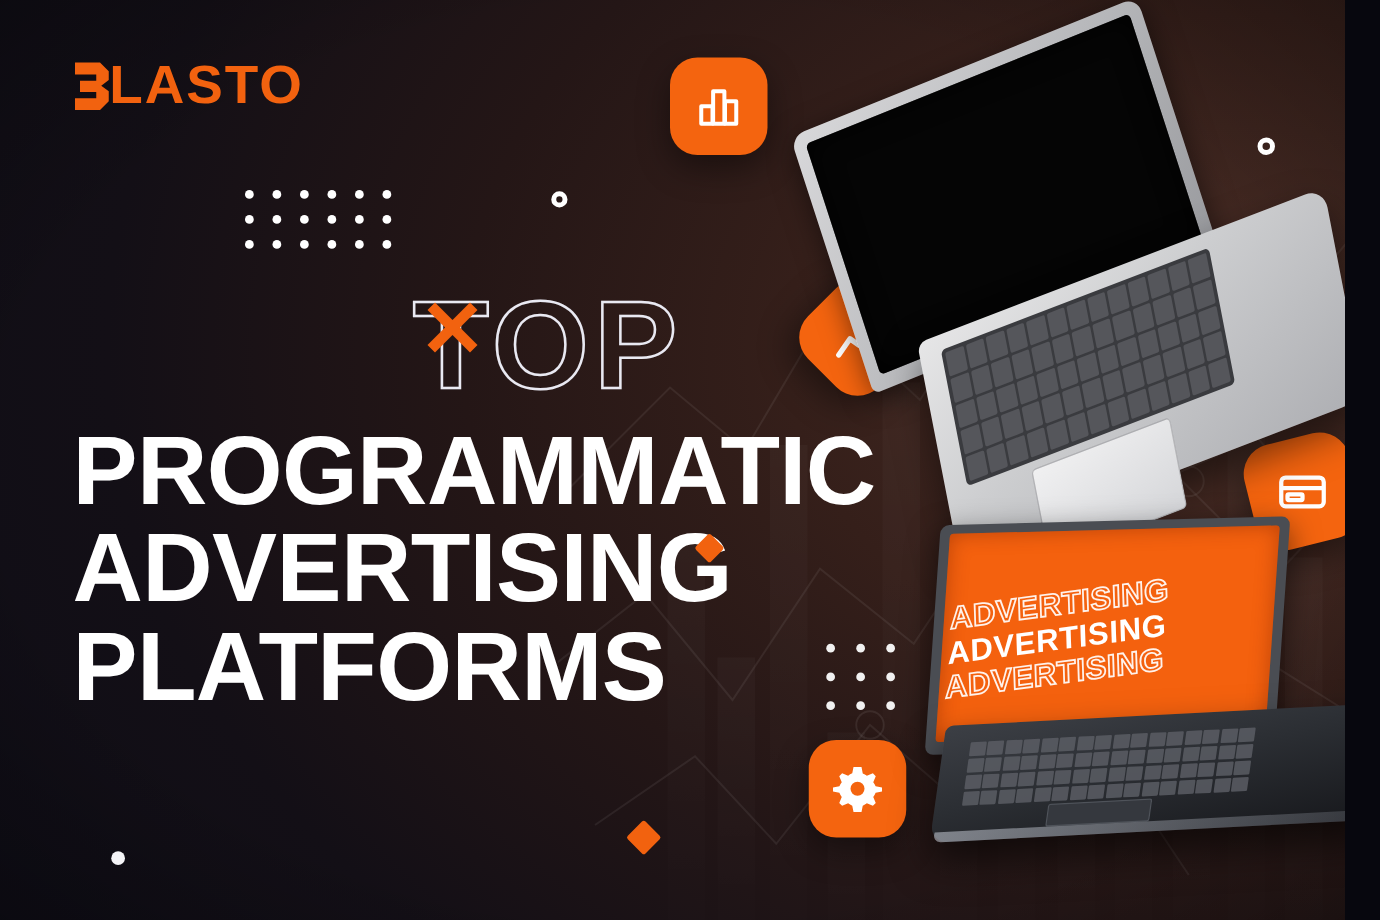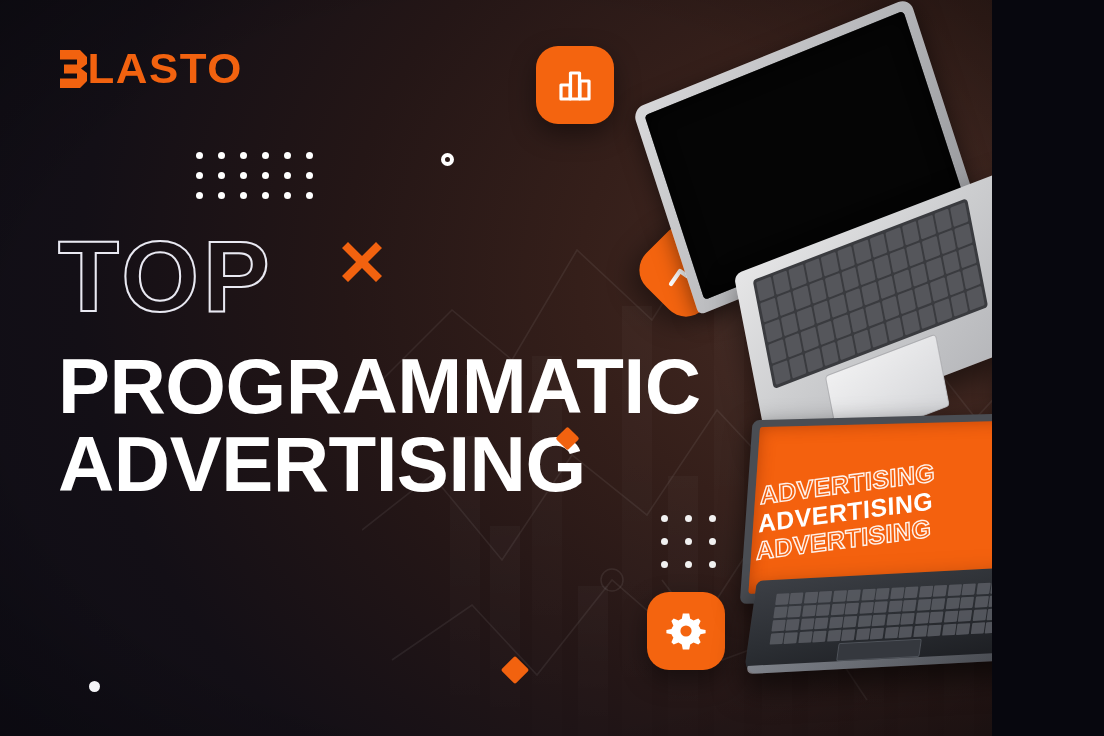--- a/index.html
+++ b/index.html
@@ -6,21 +6,21 @@
 
   html, body {
     width:1104px; height:736px;
     background:#07070e;
     font-family:"Liberation Sans", sans-serif;
     overflow:hidden;
   }
 
   #banner {
     position:relative;
-    width:992px; height:736px;
+    width:1076px; height:736px;
     overflow:hidden;
     background:#0d0d1a;
   }
 
   
   .bg-base {
     position:absolute; inset:0;
     background:
       radial-gradient(120% 130% at 92% 38%, #4a2e26 0%, #351f1a 28%, #241616 48%, #130f16 70%, #0c0c16 100%),
       linear-gradient(100deg, #0c0c18 0%, #0d0d1a 34%, #1b1318 52%, #2e1d19 74%, #3c2620 100%);
@@ -50,27 +50,28 @@
   .logo .b-mark svg { display:block; }
   .logo .word { transform:scaleX(1.02); }
 
   
   .headline { position:absolute; left:58px; top:228px; width:760px; }
   .h-top {
     font-size:100px; font-weight:700; letter-spacing:4px; line-height:.96;
     color:transparent;
     -webkit-text-stroke:2px #e9e9f2;
     text-stroke:2px #e9e9f2;
+    text-align:center;
   }
   .h-line {
     font-size:78px; font-weight:700; color:#ffffff;
     line-height:.98; letter-spacing:-0.5px;
     white-space:nowrap;
   }
-  .h-l1 { margin-top:24px; }
+  .h-l1 { margin-top:14px; }
   .h-l2 { margin-top:2px; }
   .h-l3 { margin-top:2px; }
   .h-l4 { margin-top:2px; }
 
   
   .dotgrid { position:absolute; display:grid; }
   .dotgrid span {
     width:7px; height:7px; border-radius:50%;
     background:#ffffff; display:block;
   }
@@ -249,20 +250,21 @@
         <path d="M2 2 H22 L29 9 V16 L23 20.5 L29 25 V33 L22 40 H2 V30.5 H19 V25.5 H6 V16.5 H19 V11.5 H2 Z" fill="#f2620f"></path>
       </svg>
     </span>
     <span class="word">LASTO</span>
   </div>
 
   <div class="headline">
     <div class="h-top">TOP</div>
     <div class="h-line h-l1">PROGRAMMATIC</div>
     <div class="h-line h-l2">ADVERTISING</div>
+    <div class="h-line h-l3">PLATFORMS</div>
   </div>
 
   <div class="dotgrid" id="dotgrid-large">
       <span></span>
       <span></span>
       <span></span>
       <span></span>
       <span></span>
       <span></span>
       <span></span>

